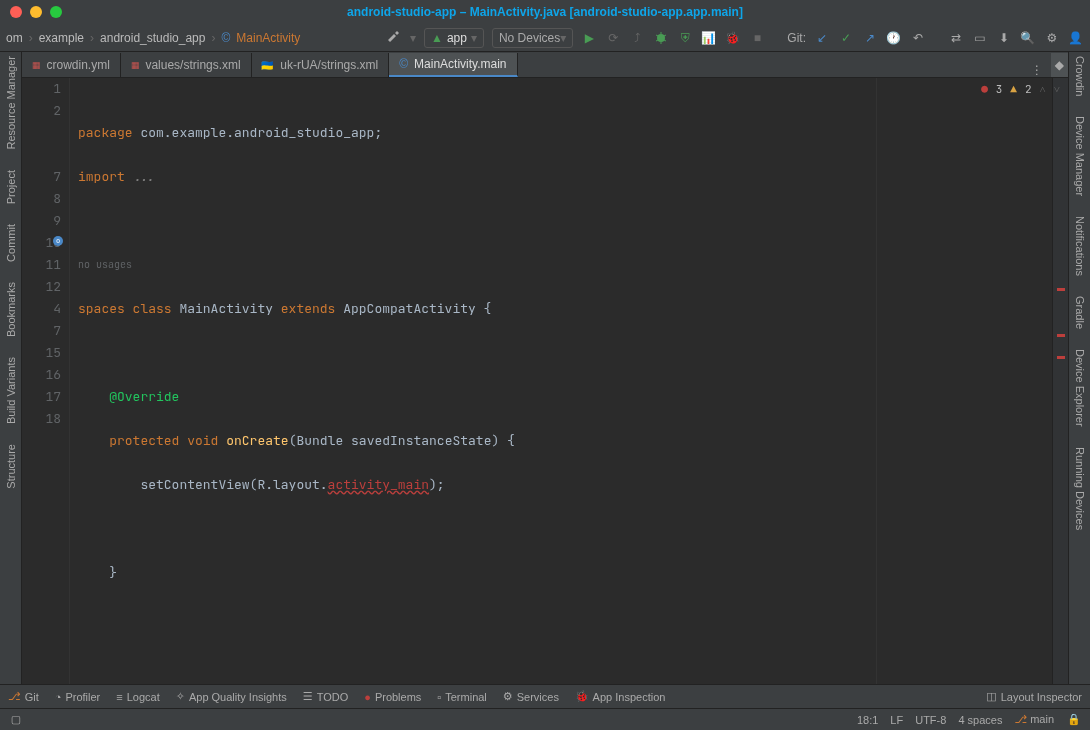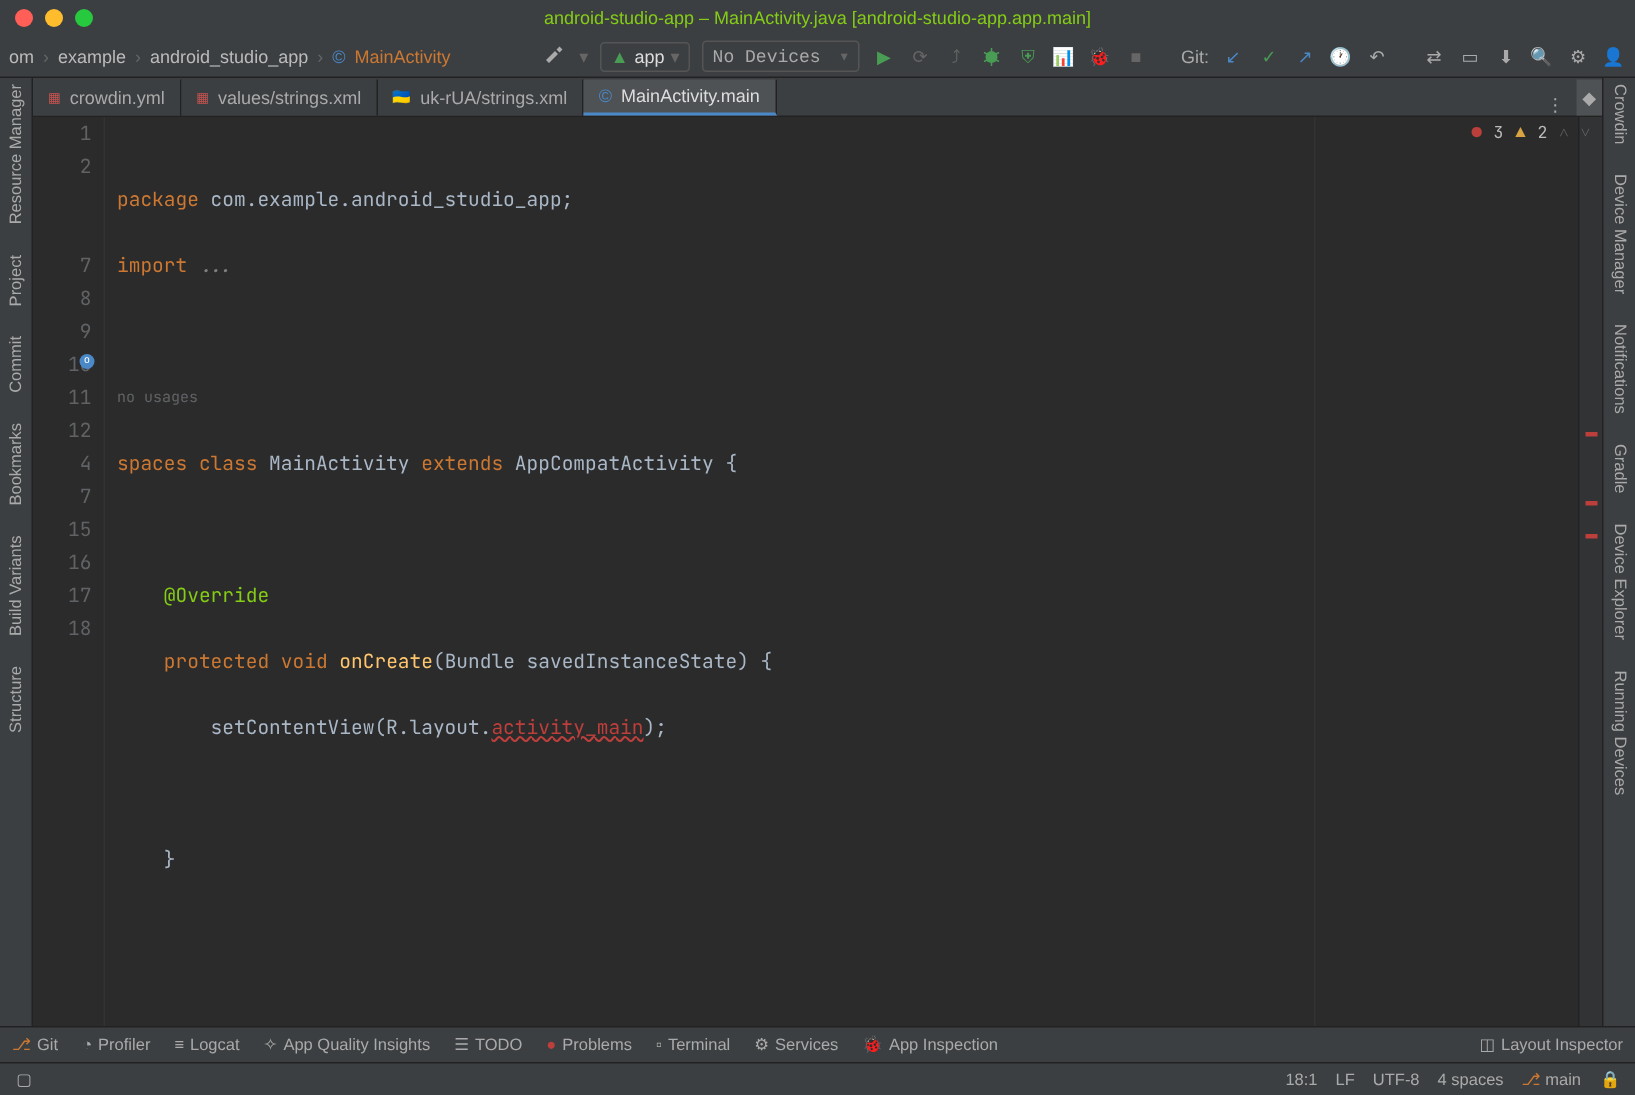--- a/index.html
+++ b/index.html
@@ -3,47 +3,47 @@
 <meta charset="utf-8">
 <style>
 * { margin: 0; padding: 0; box-sizing: border-box; }
 body { font-family: -apple-system, "Segoe UI", sans-serif; background: #2b2b2b; color: #bbb; width: 1090px; height: 730px; overflow: hidden; font-size: 12px; }
 .titlebar { height: 24px; background: #3c3f41; display: flex; align-items: center; position: relative; }
 .traffic { display: flex; gap: 8px; padding-left: 10px; }
 .dot { width: 12px; height: 12px; border-radius: 50%; }
 .dot.red { background: #ff5f56; }
 .dot.yellow { background: #ffbd2e; }
 .dot.green { background: #27c93f; }
-.title { position: absolute; left: 50%; transform: translateX(-50%); color: #84cc16; font-size: 12px; }
+.title { position: absolute; left: 50%; transform: translateX(-50%); color: #0ea5e9; font-size: 12px; font-weight: bold; }
 .navbar { height: 28px; background: #3c3f41; display: flex; align-items: center; padding: 0 6px; border-bottom: 1px solid #222; gap: 4px; }
 .breadcrumb { display: flex; align-items: center; gap: 6px; color: #bbb; font-size: 12px; }
 .breadcrumb .sep { color: #666; }
 .breadcrumb .active { color: #cc7832; }
 .navbar-right { margin-left: auto; display: flex; align-items: center; gap: 8px; }
 .tbicon { width: 16px; height: 16px; color: #aaa; cursor: pointer; display: inline-flex; align-items: center; justify-content: center; }
 .run-config { display: flex; align-items: center; gap: 4px; color: #ddd; font-size: 12px; padding: 2px 6px; border: 1px solid #555; border-radius: 3px; }
-.devices { display: flex; align-items: flex-end; gap: 12px; color: #aaa; font-size: 12px; padding: 2px 6px; border: 1px solid #555; border-radius: 3px; font-family: Liberation Mono, monospace; }
+.devices { display: flex; align-items: flex-end; gap: 0; color: #aaa; font-size: 12px; padding: 2px 6px; border: 1px solid #555; border-radius: 3px; }
 .play { color: #499c54; }
 .bug-icon { color: #499c54; }
 .main-area { display: flex; height: 632px; }
 .left-gutter { width: 22px; background: #3c3f41; border-right: 1px solid #222; display: flex; flex-direction: column; align-items: center; padding-top: 4px; gap: 20px; }
 .vtext { writing-mode: vertical-rl; transform: rotate(180deg); color: #aaa; font-size: 11px; cursor: pointer; display: flex; align-items: center; gap: 4px; }
 .right-gutter { width: 22px; background: #3c3f41; border-left: 1px solid #222; display: flex; flex-direction: column; align-items: center; padding-top: 4px; gap: 20px; }
 .vtext-r { writing-mode: vertical-rl; color: #aaa; font-size: 11px; cursor: pointer; display: flex; align-items: center; gap: 4px; }
 .editor-col { flex: 1; display: flex; flex-direction: column; background: #2b2b2b; }
 .tabs { height: 26px; background: #3c3f41; display: flex; align-items: flex-end; border-bottom: 1px solid #222; position: relative; }
 .tab { height: 24px; padding: 0 10px; display: flex; align-items: center; gap: 6px; color: #aaa; font-size: 12px; border-right: 1px solid #222; cursor: pointer; background: #3c3f41; }
 .tab.active { background: #4e5254; color: #ddd; border-bottom: 2px solid #4a88c7; }
 .tabs-more { margin-left: auto; padding: 0 8px; color: #aaa; cursor: pointer; }
 .editor { flex: 1; display: flex; background: #2b2b2b; position: relative; font-family: "JetBrains Mono", Menlo, Consolas, monospace; font-size: 13px; }
 .gutter { width: 48px; background: #2b2b2b; text-align: right; padding-right: 8px; color: #606366; line-height: 22px; border-right: 1px solid #333; position: relative; }
 .code { flex: 1; padding-left: 8px; line-height: 22px; white-space: pre; color: #a9b7c6; position: relative; }
 .inspections { position: absolute; right: 8px; top: 4px; display: flex; align-items: center; gap: 8px; font-size: 11px; z-index: 5; }
 .kw { color: #cc7832; }
-.ann { color: #84cc16; }
+.ann { color: #22c55e; }
 .id { color: #ffc66d; }
 .comment { color: #808080; font-style: italic; }
 .err { color: #bc3f3c; }
 .err-und { text-decoration: wavy underline #bc3f3c; }
 .cls { color: #a9b7c6; }
 .usage-hint { color: #606366; font-size: 10px; font-style: normal; }
 .right-ruler { width: 16px; background: #313335; border-left: 1px solid #222; position: relative; }
 .ruler-mark { position: absolute; width: 8px; height: 3px; left: 4px; }
 .bottombar { height: 24px; background: #3c3f41; border-top: 1px solid #222; display: flex; align-items: center; padding: 0 8px; gap: 16px; font-size: 11px; color: #aaa; }
 .bottombar .item { display: flex; align-items: center; gap: 4px; cursor: pointer; }

